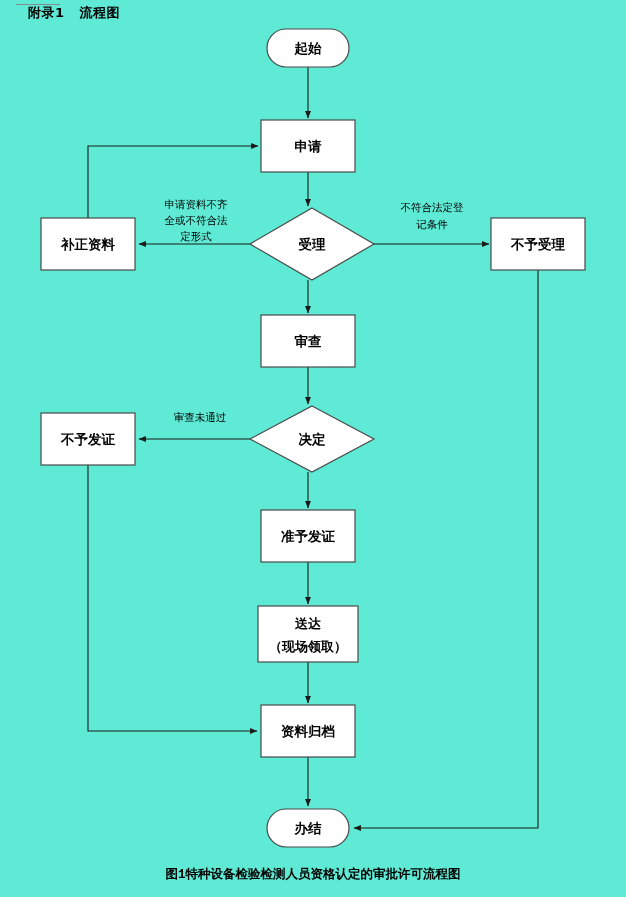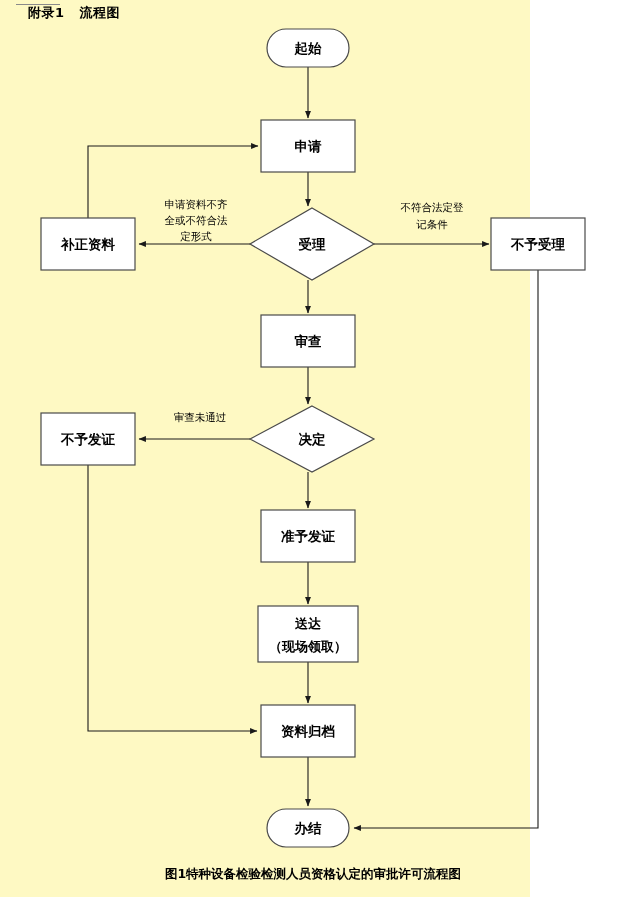--- a/index.html
+++ b/index.html
@@ -10,23 +10,23 @@
   body {
     width: 626px;
     height: 897px;
     position: relative;
     font-family: "DejaVu Sans", "Liberation Sans", sans-serif;
     color: #000000;
     overflow: hidden;
   }
   #page {
     position: relative;
-    width: 530px;
+    width: 626px;
     height: 897px;
-    background: #fef9c3;
+    background: #5eead4;
   }
   .top-rule {
     position: absolute;
     left: 16px;
     top: 4px;
     width: 44px;
     height: 0;
     border-top: 1px solid #8a8a8a;
   }
   .doc-title {
@@ -40,20 +40,21 @@
   }
   .caption {
     position: absolute;
     left: 0;
     top: 866px;
     width: 626px;
     text-align: center;
     font-size: 12.5px;
     font-weight: bold;
     white-space: pre;
+    font-family: Liberation Mono, monospace;
   }
   svg.flow {
     position: absolute;
     left: 0;
     top: 0;
     width: 626px;
     height: 866px;
   }
   .shape-stroke {
     fill: #ffffff;

